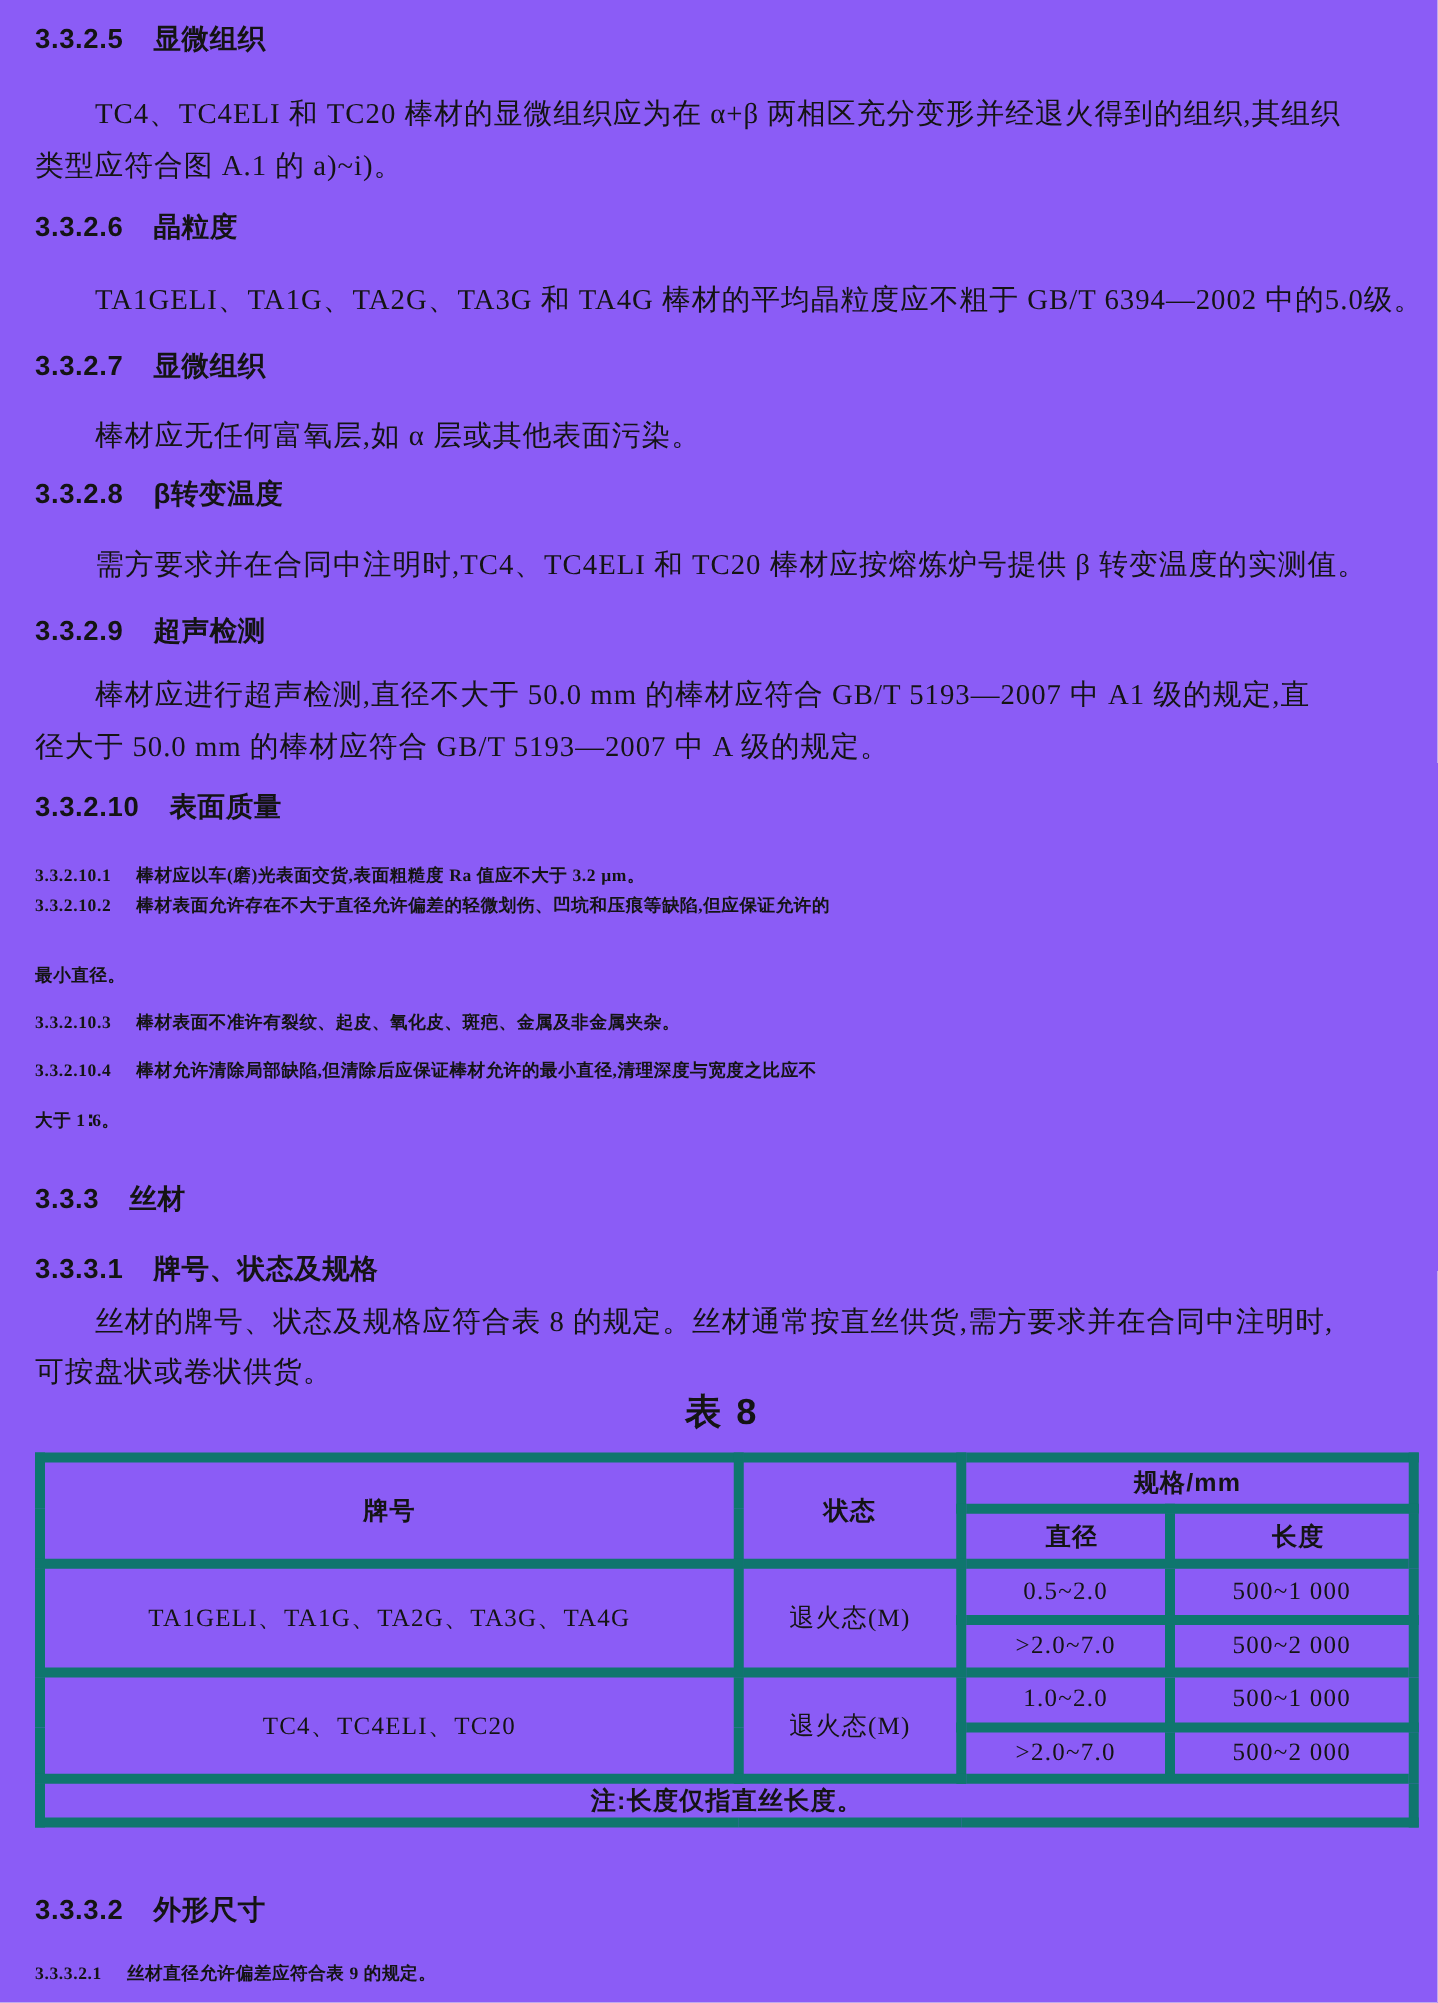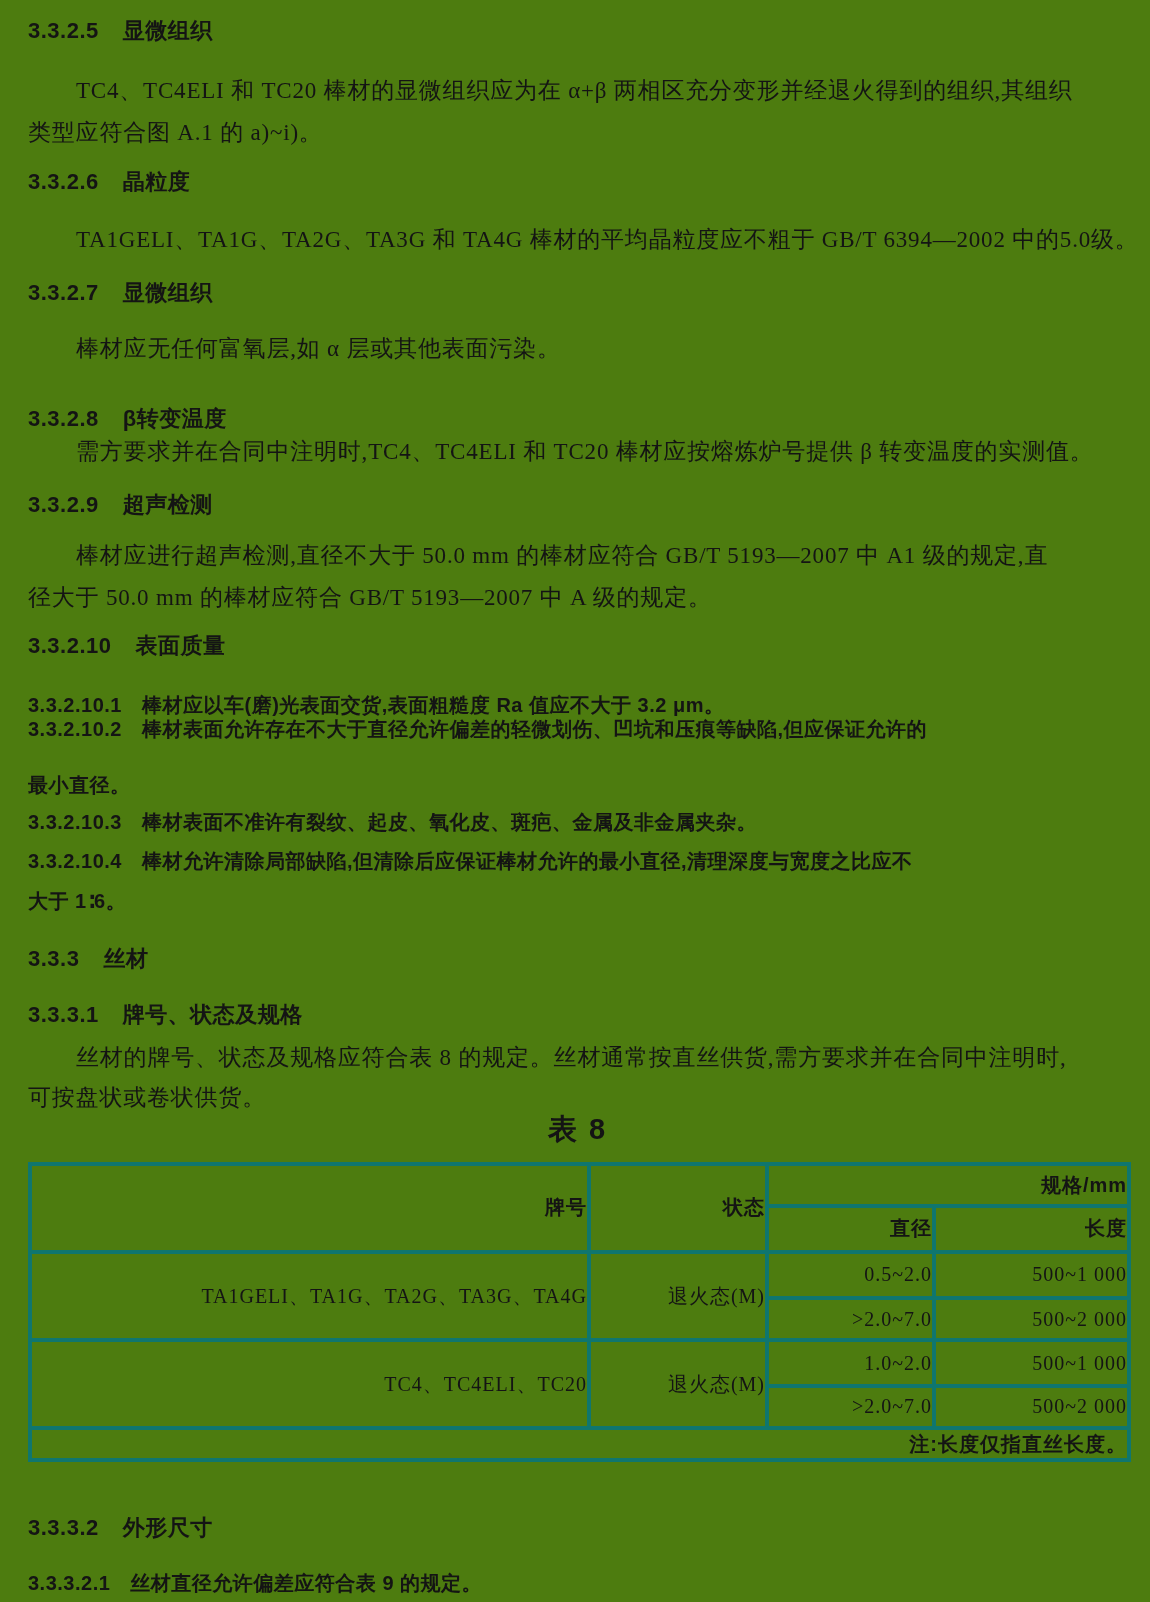--- a/index.html
+++ b/index.html
@@ -1,49 +1,49 @@
 <!DOCTYPE html>
 <html><head>
 <meta charset="utf-8">
 <style>
   html,body{margin:0;padding:0;background:#e8e8e8;}
   .page{
     position:relative;
     width:1150px;height:1602px;
     margin:0 auto;
-    background:#4d7c0f;
+    background:#8b5cf6;
     color:#141414;
     font-family:"Liberation Serif","DejaVu Serif",serif;
     overflow:hidden;
   }
   .line{position:absolute;left:28px;white-space:nowrap;}
   
   .h{font-family:"Liberation Sans","DejaVu Sans",sans-serif;font-weight:bold;font-size:22px;letter-spacing:0.5px;}
   .h .num{margin-right:24px;letter-spacing:0.5px;}
-  .c{font-family:Liberation Sans, sans-serif;font-weight:bold;font-size:20px;letter-spacing:0.5px;}
+  .c{font-family:Liberation Serif, serif;font-weight:bold;font-size:14px;letter-spacing:0.5px;}
   .c .num{margin-right:20px;}
   
   .p{font-size:23px;letter-spacing:0.8px;font-weight:500;}
   .indent{left:76px;}
   
   .caption{
     position:absolute;left:28px;width:1099px;top:1110px;
     text-align:center;
     font-family:"Liberation Sans","DejaVu Sans",sans-serif;
     font-weight:bold;font-size:29px;letter-spacing:2px;
   }
   
   table.spec{
     position:absolute;left:28px;top:1162px;
     width:1099px;height:300px;
     border-collapse:collapse;table-layout:fixed;
   }
   table.spec td{
-    border:4px solid #0f766e;
-    text-align:right;vertical-align:middle;
+    border:8px solid #0f766e;
+    text-align:center;vertical-align:middle;
     font-size:20px;letter-spacing:1px;
     padding:0;
   }
   table.spec{border:3px solid #000;}
   td.hd{font-family:"Liberation Sans","DejaVu Sans",sans-serif;font-weight:bold;font-size:21px;}
   tr.hdr2 td{border-bottom:3px solid #000;padding-left:10px;}
   td.brandcell{font-size:21px;letter-spacing:0.5px;}
   tr.groupend td{border-bottom:3px solid #000;}
   td.notecell{
     border-bottom:4px solid #000;
@@ -60,21 +60,21 @@
   <div class="line h" style="top:16px"><span class="num">3.3.2.5</span><span>显微组织</span></div>
   <div class="line p indent" style="top:75px">TC4、TC4ELI 和 TC20 棒材的显微组织应为在 α+β 两相区充分变形并经退火得到的组织,其组织</div>
   <div class="line p" style="top:117px">类型应符合图 A.1 的 a)~i)。</div>
 
   <div class="line h" style="top:167px"><span class="num">3.3.2.6</span><span>晶粒度</span></div>
   <div class="line p indent" style="top:224px">TA1GELI、TA1G、TA2G、TA3G 和 TA4G 棒材的平均晶粒度应不粗于 GB/T 6394—2002 中的5.0级。</div>
 
   <div class="line h" style="top:278px"><span class="num">3.3.2.7</span><span>显微组织</span></div>
   <div class="line p indent" style="top:333px">棒材应无任何富氧层,如 α 层或其他表面污染。</div>
 
-  <div class="line h" style="top:404px"><span class="num">3.3.2.8</span><span>β转变温度</span></div>
+  <div class="line h" style="top:380px"><span class="num">3.3.2.8</span><span>β转变温度</span></div>
   <div class="line p indent" style="top:436px">需方要求并在合同中注明时,TC4、TC4ELI 和 TC20 棒材应按熔炼炉号提供 β 转变温度的实测值。</div>
 
   <div class="line h" style="top:490px"><span class="num">3.3.2.9</span><span>超声检测</span></div>
   <div class="line p indent" style="top:540px">棒材应进行超声检测,直径不大于 50.0 mm 的棒材应符合 GB/T 5193—2007 中 A1 级的规定,直</div>
   <div class="line p" style="top:582px">径大于 50.0 mm 的棒材应符合 GB/T 5193—2007 中 A 级的规定。</div>
 
   <div class="line h" style="top:631px"><span class="num">3.3.2.10</span><span>表面质量</span></div>
 
   <div class="line c" style="top:692px"><span class="num">3.3.2.10.1</span><span>棒材应以车(磨)光表面交货,表面粗糙度 Ra 值应不大于 3.2 μm。</span></div>
   <div class="line c" style="top:716px"><span class="num">3.3.2.10.2</span><span>棒材表面允许存在不大于直径允许偏差的轻微划伤、凹坑和压痕等缺陷,但应保证允许的</span></div>

